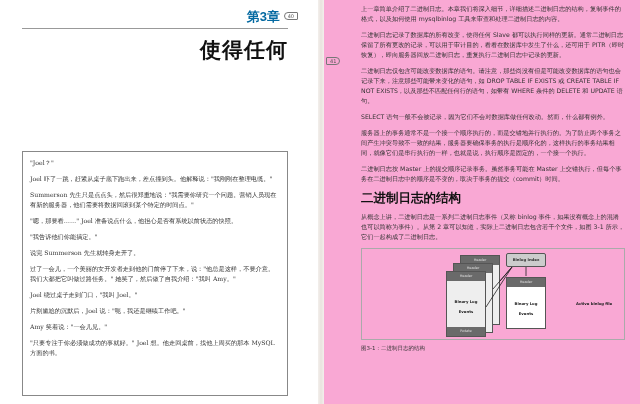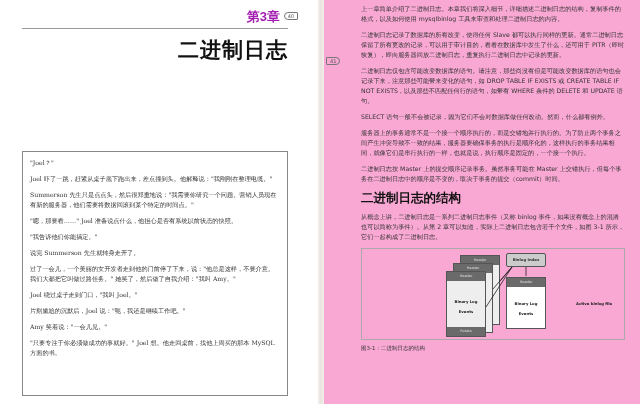--- a/index.html
+++ b/index.html
@@ -2,21 +2,21 @@
 <html><head>
 <meta charset="utf-8">
 <style>
   * { box-sizing: border-box; margin: 0; padding: 0; }
   body { width: 640px; height: 404px; background: #fff; overflow: hidden; font-family: "DejaVu Sans", sans-serif; color: #222; }
   .spread { display: flex; width: 640px; height: 404px; }
   .page-left { width: 318px; height: 404px; position: relative; background: #fff; }
   .gutter { width: 6px; height: 404px; background: linear-gradient(to right, #f3efec, #e9e3de, #f3efec); }
   .page-right { width: 316px; height: 404px; position: relative; background: #f9a8d4; }
 
-  .chapter-label { position: absolute; top: 8px; right: 38px; font-size: 13px; font-weight: bold; color: #a21caf; font-family: "Liberation Sans", sans-serif; }
+  .chapter-label { position: absolute; top: 8px; right: 38px; font-size: 13px; font-weight: bold; color: #0369a1; font-family: "Liberation Sans", sans-serif; }
   .page-marker { position: absolute; font-size: 5px; color: #555; border: 1px solid #777; padding: 0 3px; height: 8px; line-height: 7px; }
   .pm-left { top: 12px; right: 20px; border-radius: 4px 1px 1px 4px; }
   .pm-right { top: 57px; left: 2px; border-radius: 1px 4px 4px 1px; }
   .chapter-rule { position: absolute; top: 28px; left: 22px; width: 266px; height: 1px; background: #999; }
   .chapter-title { position: absolute; top: 36px; right: 30px; font-size: 21px; font-weight: bold; color: #111; letter-spacing: 1px; font-family: "DejaVu Sans", sans-serif; }
 
   .story-box { position: absolute; top: 151px; left: 22px; width: 266px; height: 245px; border: 1px solid #888; padding: 6px 7px; font-family: "DejaVu Serif", serif; font-size: 6.2px; line-height: 10px; color: #333; }
   .story-box p { margin-bottom: 6px; }
 
   .right-body { position: absolute; top: 4px; left: 37px; width: 264px; font-size: 6.2px; line-height: 10px; color: #333; }
@@ -32,21 +32,21 @@
   .active-label { position: absolute; left: 214px; top: 52px; font-size: 3.8px; line-height: 5px; font-weight: bold; color: #222; }
 </style>
 </head>
 <body>
 
 <div class="spread">
   <div class="page-left">
     <div class="chapter-label">第3章</div>
     <div class="page-marker pm-left">40</div>
     <div class="chapter-rule"></div>
-    <div class="chapter-title">二进制日志</div>
+    <div class="chapter-title">使得任何</div>
 
     <div class="story-box">
       <p>"Joel？"</p>
       <p>Joel 吓了一跳，赶紧从桌子底下跑出来，差点撞到头。他解释说："我刚刚在整理电缆。"</p>
       <p>Summerson 先生只是点点头，然后很郑重地说："我需要你研究一个问题。营销人员现在有新的服务器，他们需要将数据回滚到某个特定的时间点。"</p>
       <p>"嗯，那要看……" Joel 准备说点什么，他担心是否有系统以前状态的快照。</p>
       <p>"我告诉他们你能搞定。"</p>
       <p>说完 Summerson 先生就转身走开了。</p>
       <p>过了一会儿，一个美丽的女开发者走到他的门前停了下来，说："他总是这样，不要介意。我们大都把它叫做过路任务。" 她笑了，然后做了自我介绍："我叫 Amy。"</p>
       <p>Joel 绕过桌子走到门口，"我叫 Joel。"</p>

